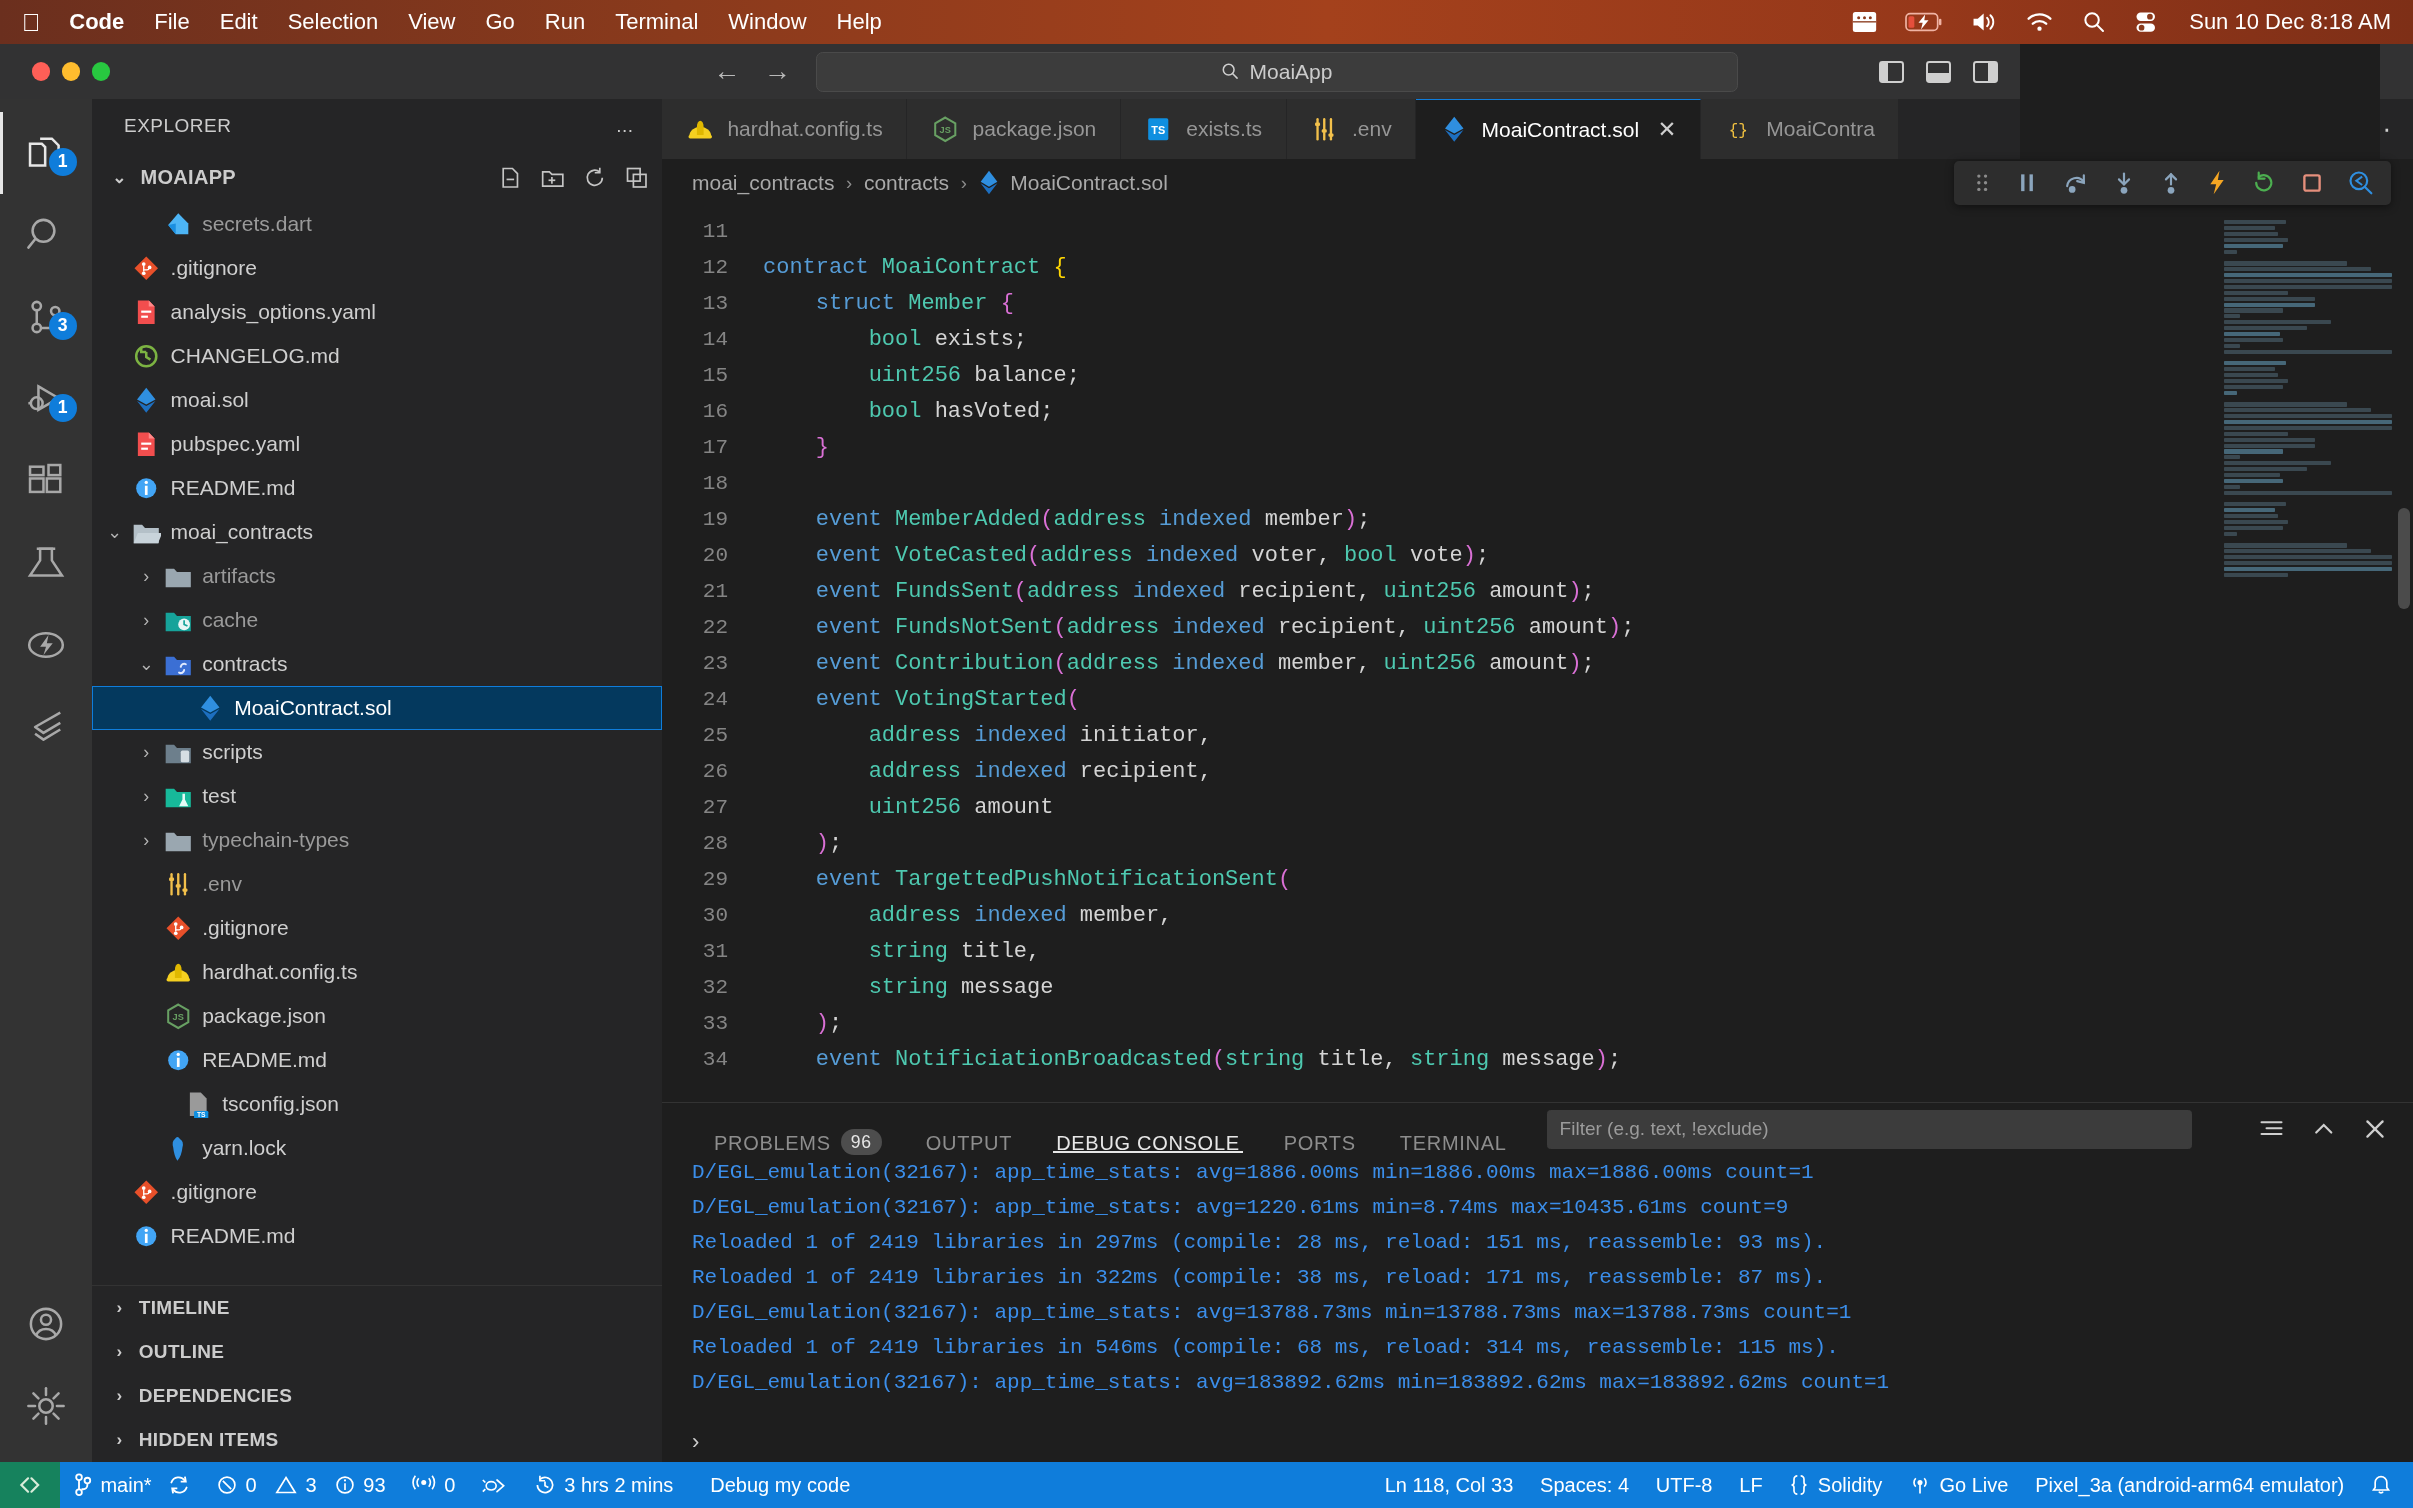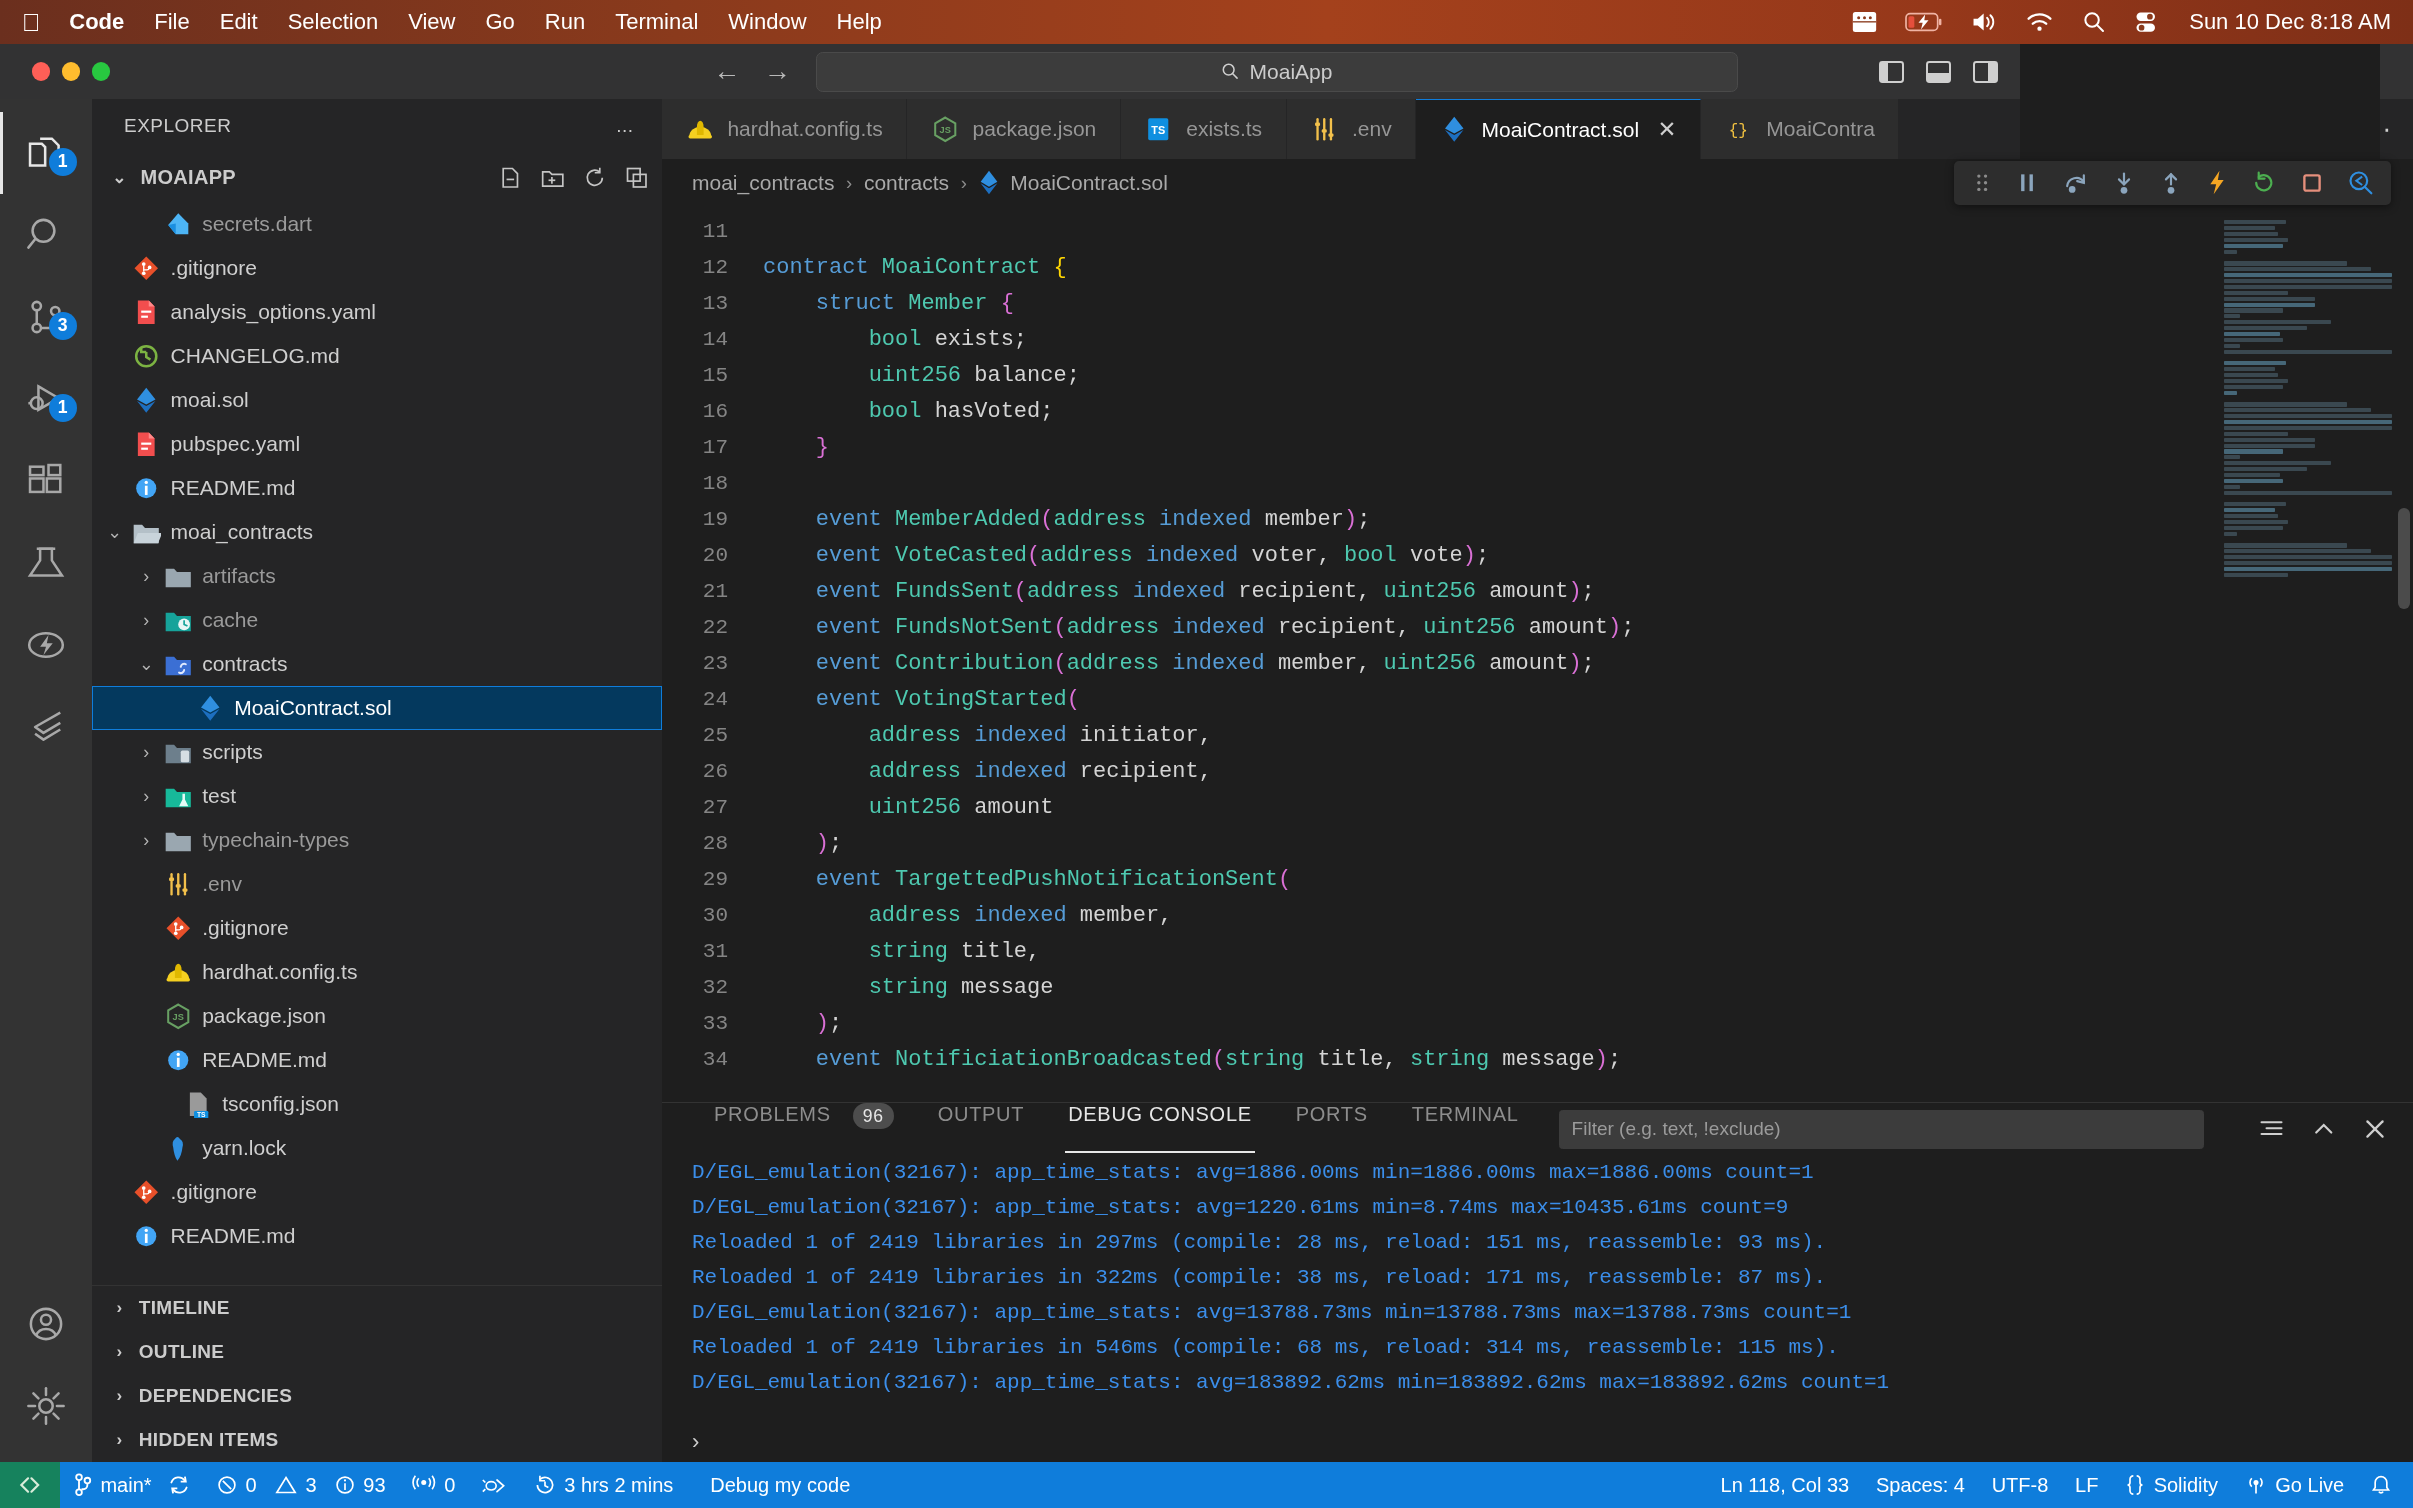--- a/index.html
+++ b/index.html
@@ -123,21 +123,21 @@
   .cline { display:flex; height: 36px; align-items:center; }
   .lnum { width: 101px; flex:0 0 101px; text-align:right; padding-right: 35px; color:#858585; font-size:21px; }
   .ctext { flex:1; }
   .minimap { width: 201px; flex:0 0 201px; background:#1e1e1e; position:relative; padding-top:6.7px; }
   .mmline { height: 4.2px; margin: 1.7px 0 1.7px 11.7px; border-radius:0.8px; }
   .scrollthumb { position:absolute; right:3.4px; top:302px; width:11.7px; height:101px; background:#4b4b4b; border-radius:5.9px;}
 
   
   .panel { height: 360px; flex: 0 0 360px; background:#1e1e1e; display:flex; flex-direction:column; border-top:0.8px solid #333; }
   .paneltabs { height: 52px; flex:0 0 52px; display:flex; align-items:center; padding-left: 30px; gap: 0; }
-  .ptab { font-size: 20px; color:#8d8d8d; letter-spacing: 0.7px; padding: 0 22px; height:52px; display:flex; align-items:flex-start; gap:22px; position:relative;}
+  .ptab { font-size: 20px; color:#8d8d8d; letter-spacing: 0.7px; padding: 0 22px; height:52px; display:flex; align-items:flex-end; gap:10px; position:relative;}
   .ptab.active { color:#e7e7e7; }
   .ptab.active::after { content:""; position:absolute; left:18.4px; right:18.4px; bottom:1.7px; height:2.5px; background:#e7e7e7; }
   .pcount { background:#4d4d4d; color:#e7e7e7; border-radius:17px; font-size:17.6px; padding:2.5px 10px; min-width:34px; text-align:center;}
   .filterbox {
     margin-left: 18.4px; width: 645px; height: 39px; background:#3c3c3c; border:0.8px solid #3c3c3c;
     border-radius:3.4px; color:#9b9b9b; font-size:19px; display:flex; align-items:center; padding: 0 11.7px;
   }
   .panelacts { margin-left:auto; display:flex; align-items:center; gap:28.5px; padding-right:27px; color:#cfcfcf; font-size:22px;}
   .console { flex:1; padding: 0 0 0 30px; overflow:hidden; font-family:"Liberation Mono", monospace; }
   .logline { color:#3b8eea; font-size: 21px; line-height: 35px; white-space: pre; }
@@ -1065,20 +1065,23 @@
         <span>
           <svg width="22" height="22" viewBox="0 0 26 26">
               <circle cx="13" cy="10" r="3" fill="#fff"></circle>
               <path d="M8 5 a7 7 0 0 0 0 10" fill="none" stroke="#fff" stroke-width="2"></path>
               <path d="M18 5 a7 7 0 0 1 0 10" fill="none" stroke="#fff" stroke-width="2"></path>
               <line x1="13" y1="13" x2="13" y2="23" stroke="#fff" stroke-width="2"></line>
             </svg>
         </span>
         <span>Go Live</span>
       </div>
+      <div class="sbi">
+        <span>Pixel_3a (android-arm64 emulator)</span>
+      </div>
       <div class="sbi" style="padding-right:22px;">
         <span>
           <svg width="20" height="22" viewBox="0 0 24 26">
               <path d="M12 3 a7 7 0 0 0 -7 7 v6 l-2 3 h18 l-2 -3 v-6 a7 7 0 0 0 -7 -7 Z" fill="none" stroke="#fff" stroke-width="2"></path>
               <path d="M9.5 21 a2.8 2.8 0 0 0 5 0" fill="none" stroke="#fff" stroke-width="2"></path>
             </svg>
         </span>
       </div>
     </div>
   </div>

